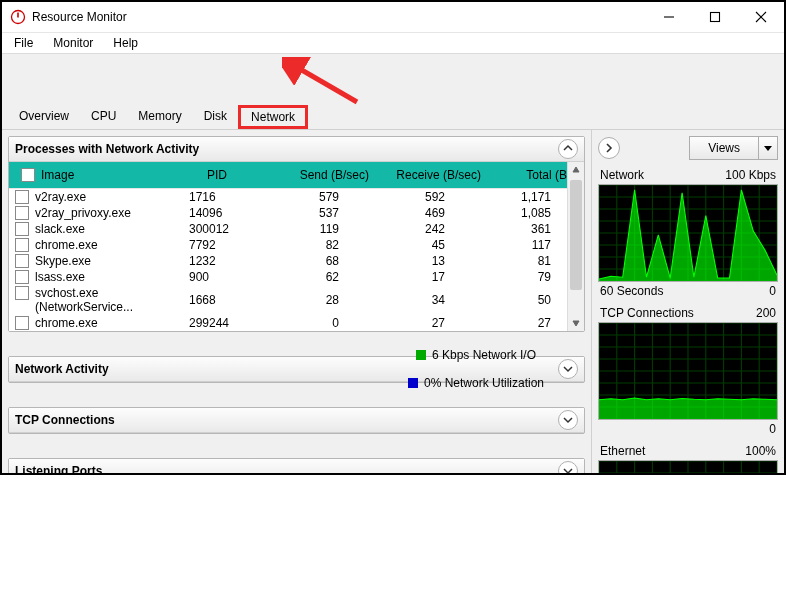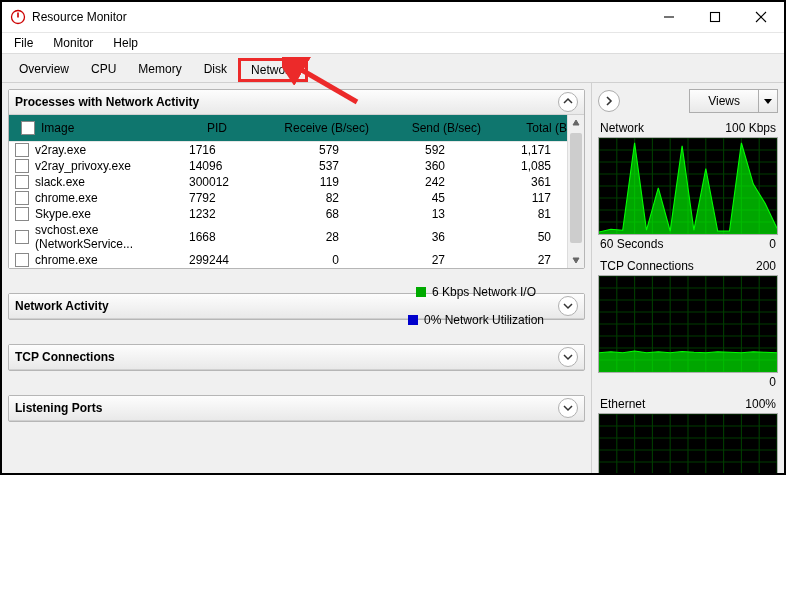--- a/index.html
+++ b/index.html
@@ -6,41 +6,41 @@
   .window{width:786px;height:475px;border:2px solid #000;box-sizing:border-box;position:relative;display:flex;flex-direction:column;overflow:hidden;}
   .titlebar{height:30px;display:flex;align-items:center;padding:0 0 0 8px;border-bottom:1px solid #e6e6e6;}
   .titlebar .icon{width:16px;height:16px;margin-right:6px;display:inline-flex;align-items:center;justify-content:center;}
   .titlebar .title{font-size:12px;}
   .winctrls{margin-left:auto;display:flex;height:100%;}
   .winctrls div{width:46px;display:flex;align-items:center;justify-content:center;}
   .winctrls svg{width:12px;height:12px;stroke:#000;fill:none;stroke-width:1.1;}
   .menubar{height:20px;display:flex;align-items:center;padding:0 6px;gap:8px;}
   .menubar span{padding:2px 6px;}
   .tabs{background:#f0f0f0;border-top:1px solid #dcdcdc;border-bottom:1px solid #d0d0d0;padding:4px 6px 0 6px;display:flex;gap:0;}
-  .tab{padding:3px 10px;border:1px solid transparent;border-bottom:none;position:relative;}
+  .tab{padding:3px 10px;border:1px solid transparent;border-bottom:none;position:relative;margin-top:47px;}
   .tab.highlighted{border:3px solid #ec2a2a;padding:2px 10px;}
   .content{flex:1;display:flex;background:#f0f0f0;overflow:hidden;}
   .left{flex:1;display:flex;flex-direction:column;padding:6px 6px 6px 6px;gap:24px;overflow:hidden;}
   .right{width:180px;border-left:1px solid #d0d0d0;background:#f0f0f0;display:flex;flex-direction:column;padding:6px 6px 0 6px;overflow:hidden;}
   .panel{border:1px solid #b6b6b6;border-radius:2px;}
   .panel-hdr{background:linear-gradient(#fdfdfd,#e9e9e9);height:24px;display:flex;align-items:center;padding:0 6px;font-weight:700;border-bottom:1px solid #d0d0d0;}
   .panel-hdr .title{flex:0 0 auto;}
   .panel-hdr .extras{margin-left:auto;display:flex;align-items:center;gap:14px;font-weight:400;flex-direction:column;}
   .panel-hdr .chev{margin-left:auto;width:18px;height:18px;border:1px solid #b0b0b0;border-radius:50%;display:flex;align-items:center;justify-content:center;background:#fff;}
   .panel-hdr .chev svg{width:10px;height:10px;stroke:#333;fill:none;stroke-width:1.5;}
   .legend-sq{width:10px;height:10px;display:inline-block;margin-right:6px;vertical-align:-1px;}
   .table{background:#fff;max-height:210px;overflow:hidden;position:relative;}
-  .thead{display:flex;background:#0f766e;border-bottom:1px solid #e6e6e6;padding:4px 0;}
+  .thead{display:flex;background:#14b8a6;border-bottom:1px solid #e6e6e6;padding:4px 0;}
   .th{padding:2px 6px;color:#000;}
   .col-img{flex:0 0 180px;display:flex;align-items:center;}
   .col-pid{flex:0 0 58px;text-align:left;}
   .col-num{flex:0 0 92px;text-align:right;padding-right:14px;}
   .tbody{}
   .row{display:flex;padding:1px 0;align-items:center;}
-  .row .col-img{display:flex;align-items:center;}
+  .row .col-img{display:flex;align-items:flex-start;}
   .chk{width:12px;height:12px;border:1px solid #888;margin:0 6px 0 6px;background:#fff;flex:0 0 12px;}
   .vscroll{position:absolute;right:0;top:0;bottom:0;width:16px;background:#f0f0f0;border-left:1px solid #dcdcdc;}
   .vscroll .thumb{position:absolute;left:2px;right:2px;top:18px;height:110px;background:#cdcdcd;border-radius:2px;}
   .vscroll .arr{position:absolute;left:0;right:0;height:16px;display:flex;align-items:center;justify-content:center;}
   .vscroll .arr.top{top:0;}
   .vscroll .arr.bot{bottom:0;}
   .vscroll .arr svg{width:8px;height:8px;stroke:#666;fill:#666;}
   
   .right-top{display:flex;align-items:center;gap:4px;margin-bottom:8px;}
   .round-btn{width:20px;height:20px;border:1px solid #adadad;border-radius:50%;background:#fff;display:flex;align-items:center;justify-content:center;}
@@ -119,43 +119,43 @@
               </svg>
             </span>
         </div>
         <div class="table" id="proc-table">
           <div class="thead">
             <div class="th col-img">
                 <span class="chk"></span>
                 <span>Image</span>
               </div>
             <div class="th col-pid">PID</div>
+            <div class="th col-num">Send (B/sec)</div>
             <div class="th col-num">Receive (B/sec)</div>
-            <div class="th col-num">Send (B/sec)</div>
             <div class="th col-num">Total (B/sec)</div>
           </div>
           <div class="tbody" id="proc-body">
               <div class="row">
                 <div class="col-img">
                   <span class="chk"></span>
                   <span>v2ray.exe</span>
                 </div>
                 <div class="col-pid">1716</div>
                 <div class="col-num">579</div>
                 <div class="col-num">592</div>
                 <div class="col-num">1,171</div>
               </div>
               <div class="row">
                 <div class="col-img">
                   <span class="chk"></span>
                   <span>v2ray_privoxy.exe</span>
                 </div>
                 <div class="col-pid">14096</div>
                 <div class="col-num">537</div>
-                <div class="col-num">360</div>
+                <div class="col-num">469</div>
                 <div class="col-num">1,085</div>
               </div>
               <div class="row">
                 <div class="col-img">
                   <span class="chk"></span>
                   <span>slack.exe</span>
                 </div>
                 <div class="col-pid">300012</div>
                 <div class="col-num">119</div>
                 <div class="col-num">242</div>
@@ -177,25 +177,35 @@
                   <span>Skype.exe</span>
                 </div>
                 <div class="col-pid">1232</div>
                 <div class="col-num">68</div>
                 <div class="col-num">13</div>
                 <div class="col-num">81</div>
               </div>
               <div class="row">
                 <div class="col-img">
                   <span class="chk"></span>
+                  <span>lsass.exe</span>
+                </div>
+                <div class="col-pid">900</div>
+                <div class="col-num">62</div>
+                <div class="col-num">17</div>
+                <div class="col-num">79</div>
+              </div>
+              <div class="row">
+                <div class="col-img">
+                  <span class="chk"></span>
                   <span>svchost.exe (NetworkService...</span>
                 </div>
                 <div class="col-pid">1668</div>
                 <div class="col-num">28</div>
-                <div class="col-num">36</div>
+                <div class="col-num">34</div>
                 <div class="col-num">50</div>
               </div>
               <div class="row">
                 <div class="col-img">
                   <span class="chk"></span>
                   <span>chrome.exe</span>
                 </div>
                 <div class="col-pid">299244</div>
                 <div class="col-num">0</div>
                 <div class="col-num">27</div>

